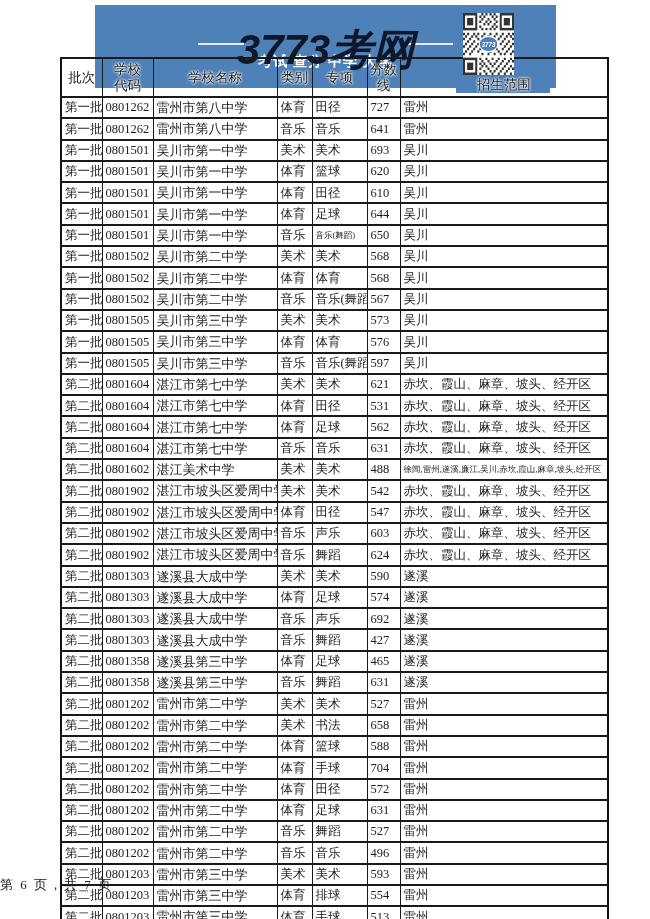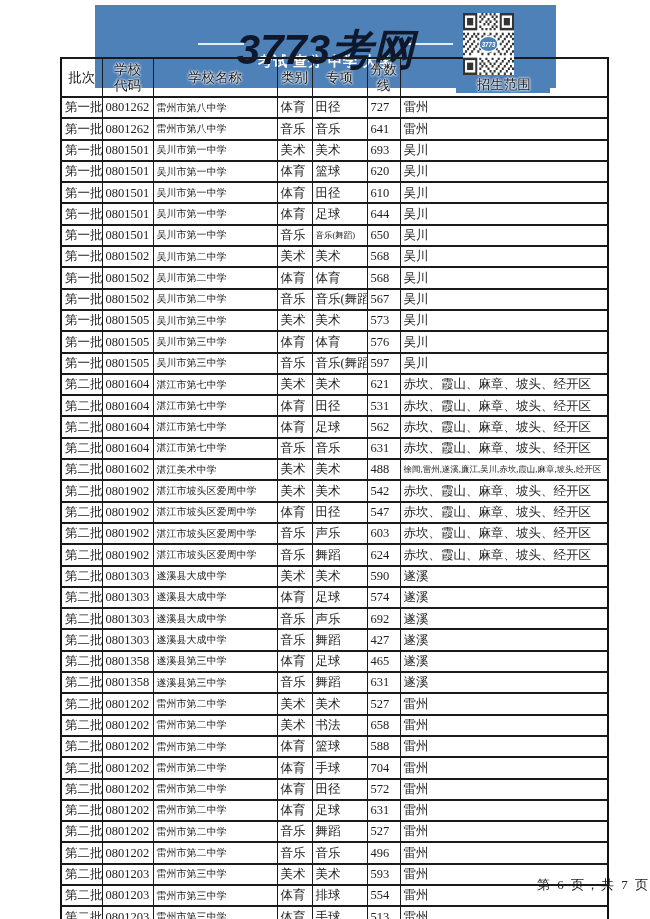--- a/index.html
+++ b/index.html
@@ -28,26 +28,26 @@
   table.score td,table.score th{border-left:1px solid #1a1a1a;border-right:1px solid #1a1a1a;
         border-top:2px solid #1a1a1a;border-bottom:2px solid #1a1a1a;
         padding:0 0 0 3px;overflow:hidden;white-space:nowrap;font-weight:normal;
         text-align:left;vertical-align:middle;}
   table.score{border:2px solid #111;}
   table.score th{height:34px;font-size:13.5px;white-space:pre-line;line-height:1.15;
         text-align:center;padding:0 1px;
         text-shadow:0 0 2px #fff,0 0 2px #fff,0 0 3px #fff;}
   table.score th.h-area{vertical-align:bottom;padding-bottom:3px;}
   table.score td{height:19.3px;line-height:1;}
-  td.c-name{font-size:10px;}
+  td.c-name{font-size:13px;}
   td.c-batch{text-align:center;padding-left:0;}
   .small{font-size:8.5px;letter-spacing:0;}
 
   
-  .footer{position:absolute;left:0;top:876px;width:100%;text-align:right;
+  .footer{position:absolute;left:0;top:876px;width:100%;text-align:left;
         font-size:13px;color:#222;letter-spacing:2px;}
 </style>
 </head>
 <body>
 
 <div class="page">
 
   <div class="banner">
     <div class="tagline">
       <span class="dash"></span>

